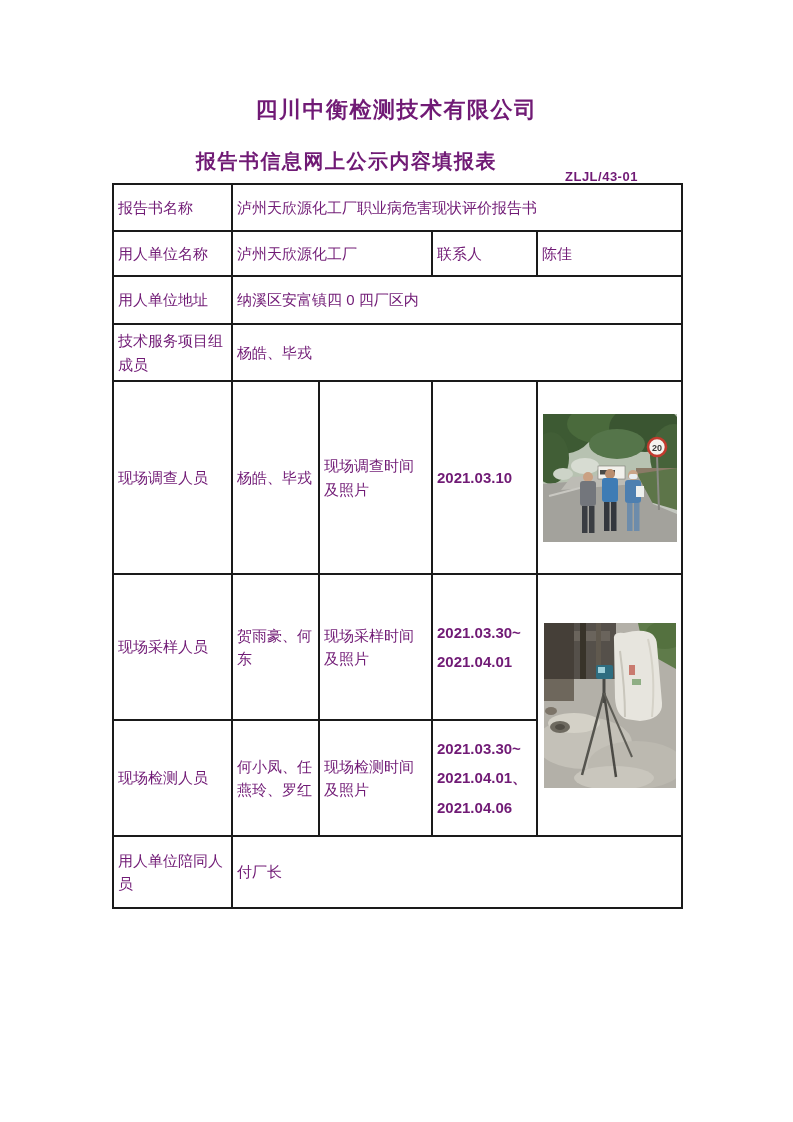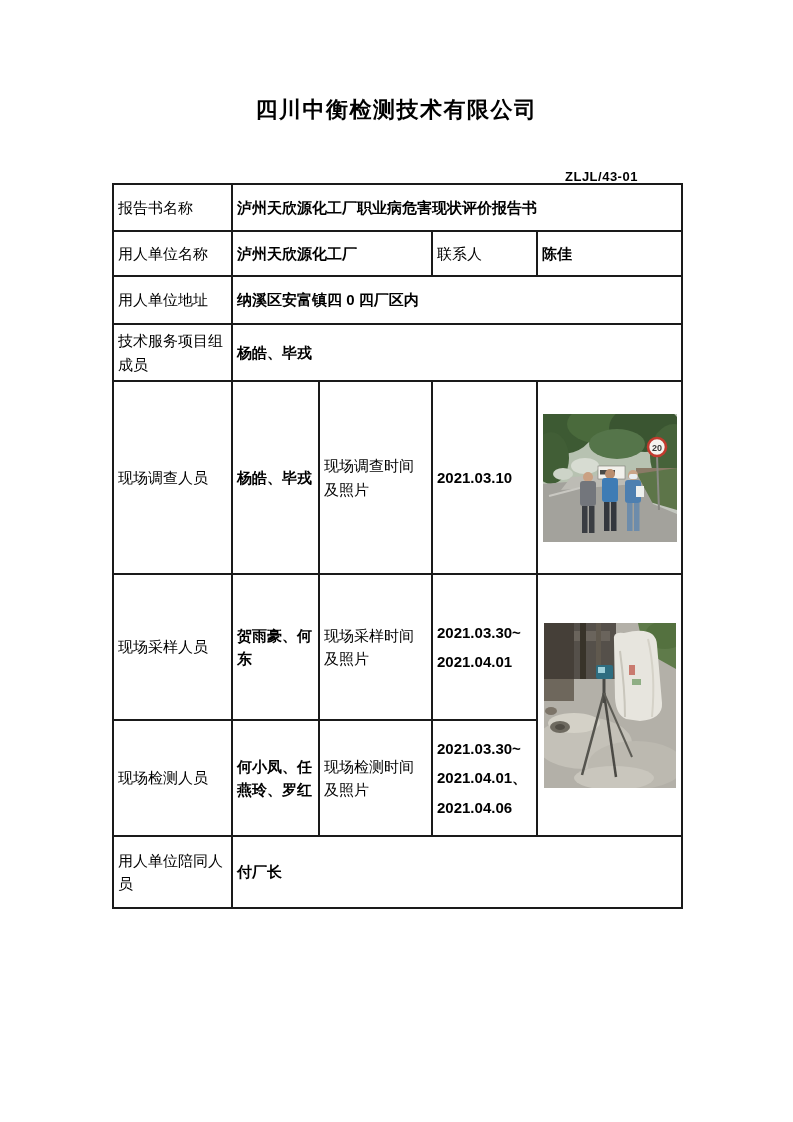--- a/index.html
+++ b/index.html
@@ -3,21 +3,21 @@
 <meta charset="utf-8">
 <style>
   html,body{margin:0;padding:0;background:#fff;}
   .page{
     position:relative;
     width:793px;height:1122px;
     box-sizing:border-box;
     background:#fff;
     padding-top:95px;
     font-family:"Liberation Sans",sans-serif;
-    color:#000000;
+    color:#701a75;
     overflow:hidden;
   }
   .company-title{
     text-align:center;
     font-size:22px;
     font-weight:bold;
     letter-spacing:1.5px;
     line-height:30px;
   }
   .subtitle-row{
@@ -51,21 +51,21 @@
     border:2px solid #1a1a1a;
     text-align:left;
     vertical-align:middle;
     font-size:15px;
     line-height:1.55;
     padding:2px 4px;
     overflow:hidden;
   }
   td.lbl{font-weight:normal;padding:2px 10px;}
   td.sub{font-weight:normal;padding:2px 8px;}
-  td.val{font-weight:bold;font-size:16px;padding:2px 3px;}
+  td.val{font-weight:normal;font-size:16px;padding:2px 3px;}
   td.date{font-weight:bold;font-size:14px;padding:2px 1px;}
   .date-line{white-space:nowrap;line-height:1.95;}
   td.photo-cell{vertical-align:top;padding:3px 0 0 0;}
   .photo{display:block;margin:0 auto;}
   tr.r1{height:47px;}
   tr.r2{height:45px;}
   tr.r3{height:48px;margin-left:24px;}
   tr.r4{height:57px;}
   tr.r5{height:193px;}
   tr.r6{height:146px;}
@@ -73,20 +73,21 @@
   tr.r8{height:72px;}
 </style>
 </head>
 <body>
 
 <div class="page">
 
   <div class="company-title">四川中衡检测技术有限公司</div>
 
   <div class="subtitle-row">
+    <span class="form-title">报告书信息网上公示内容填报表</span>
     <span class="form-code">ZLJL/43-01</span>
   </div>
 
   <table class="report">
     <colgroup>
       <col style="width:119px">
       <col style="width:87px">
       <col style="width:113px">
       <col style="width:105px">
       <col style="width:145px">

